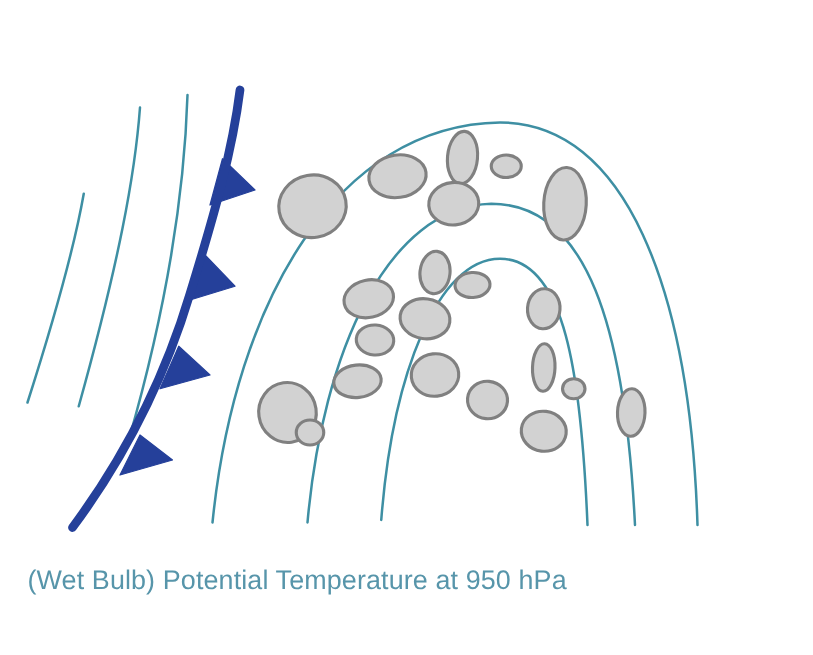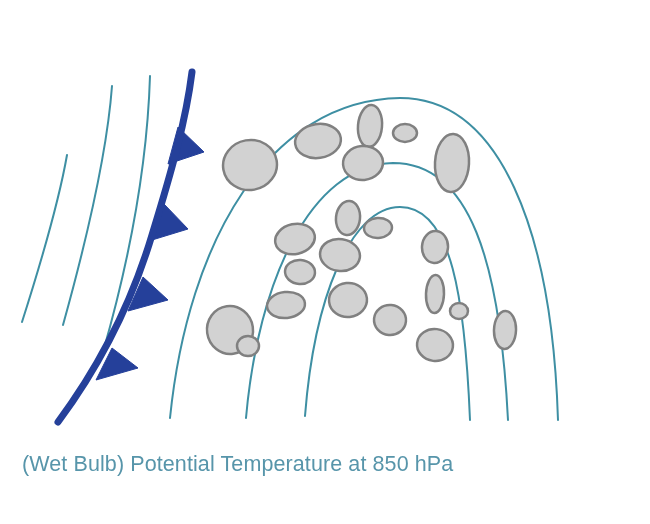--- a/index.html
+++ b/index.html
@@ -88,15 +88,15 @@
           <polygon points="178,127 204,152 168,164" fill="#25409A" stroke="#25409A" stroke-width="1" stroke-linejoin="round"></polygon>
           <polygon points="164,204 188,229 152,240" fill="#25409A" stroke="#25409A" stroke-width="1" stroke-linejoin="round"></polygon>
           <polygon points="143,277 168,300 128,311" fill="#25409A" stroke="#25409A" stroke-width="1" stroke-linejoin="round"></polygon>
           <polygon points="112,348 138,368 96,380" fill="#25409A" stroke="#25409A" stroke-width="1" stroke-linejoin="round"></polygon>
         </g>
       <path fill="none" stroke="#25409A" stroke-width="7" stroke-linecap="round" stroke-linejoin="round" d="M 192,72 C 186,120 172,170 152,235 C 134,295 104,360 58,422"></path>
     </g>
 
   </svg>
 
-  <div class="caption-text">(Wet Bulb) Potential Temperature at 850 hPa</div>
+  <div class="caption-text">(Wet Bulb) Potential Temperature at 950 hPa</div>
 
 </div>
 
 </body></html>

